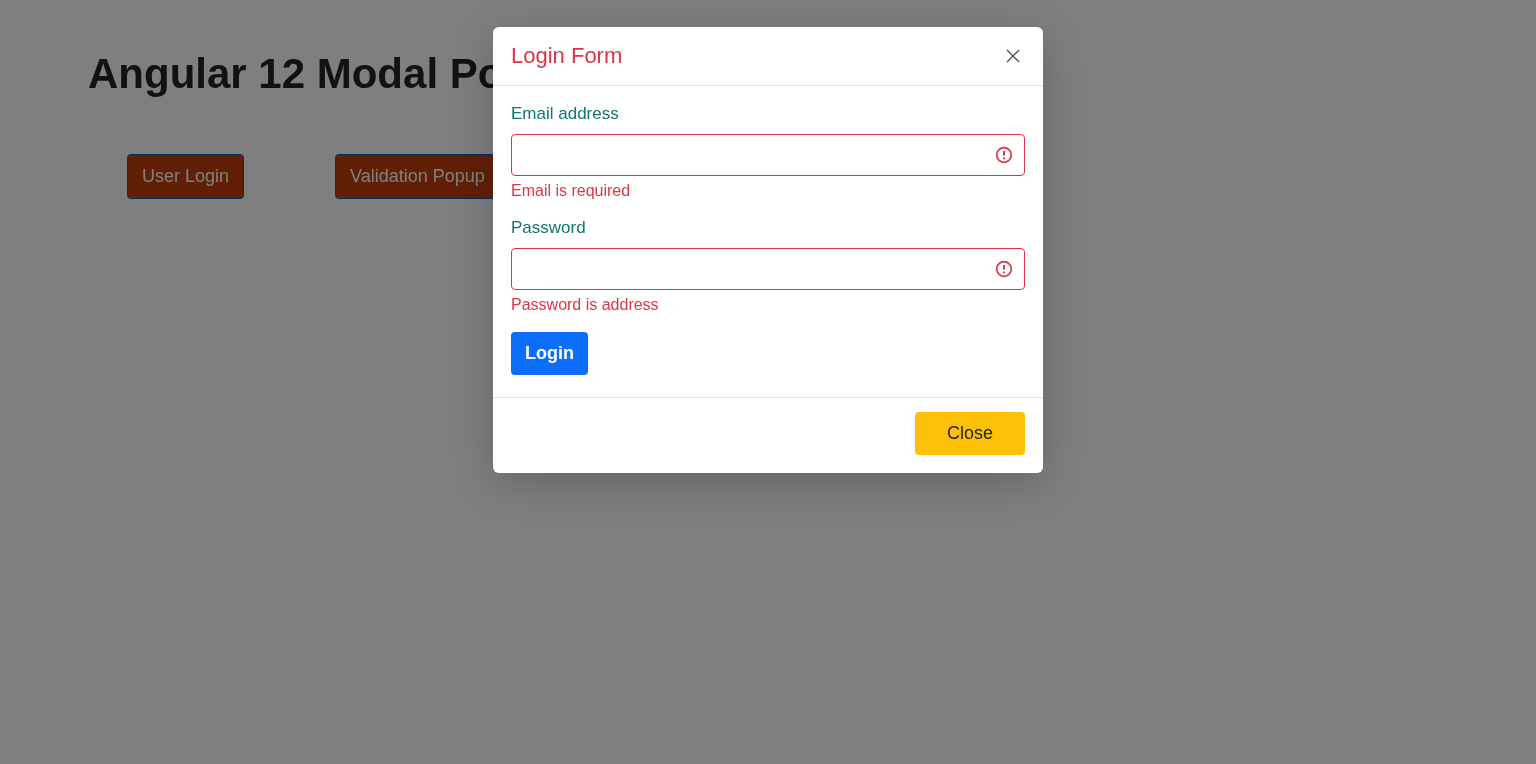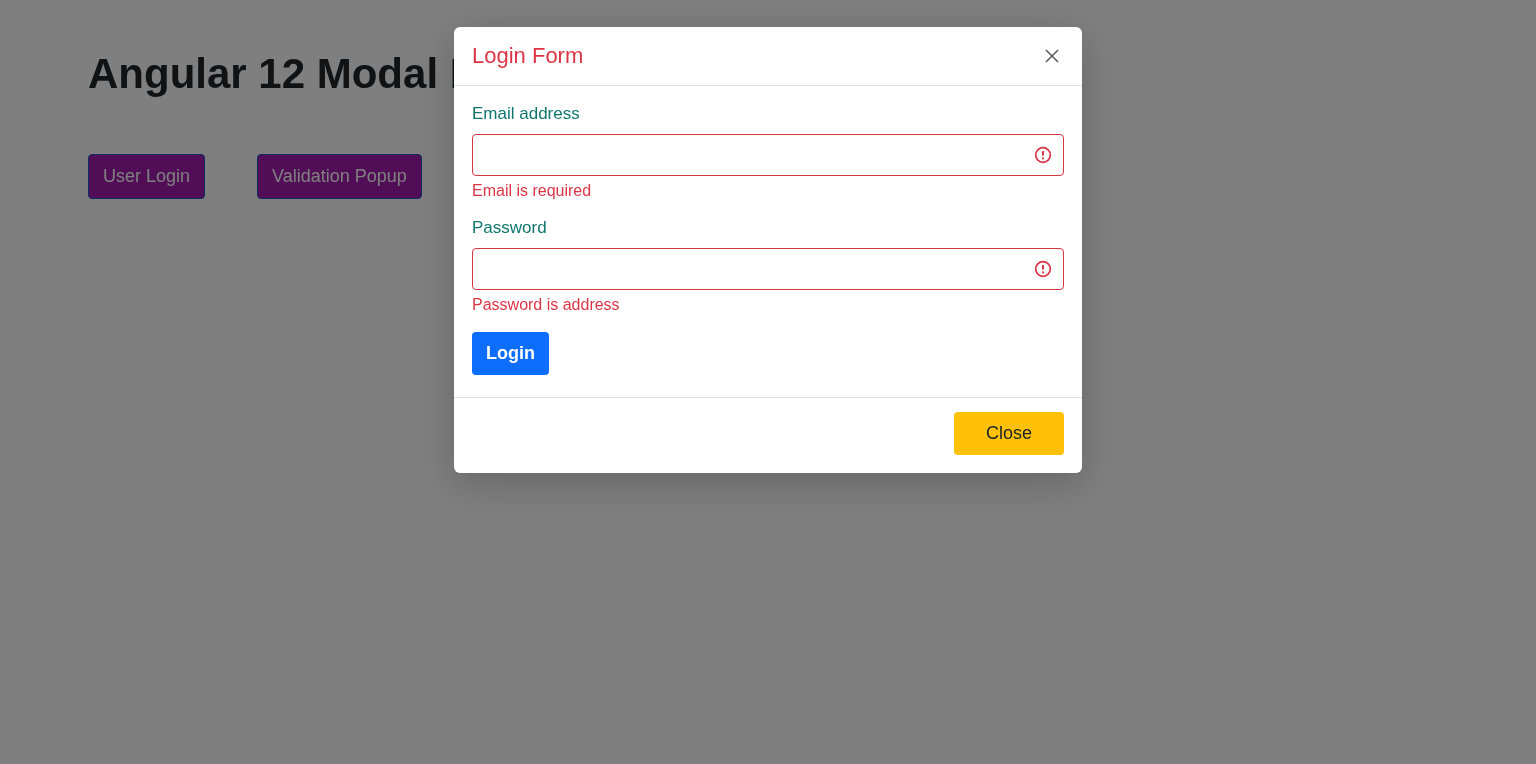--- a/index.html
+++ b/index.html
@@ -36,35 +36,36 @@
       justify-content: center;
       border: none;
       border-radius: 4px;
       cursor: pointer;
       font-size: 18px;
       font-family: inherit;
       padding: 8px 14px;
       line-height: 1.5;
     }
     .btn-primary-dark {
-      background: #a21caf;
+      background: #c2410c;
       color: #fff;
       border: 1px solid #0a58ca;
+      margin-left: 39px;
     }
     .backdrop {
       position: absolute;
       inset: 0;
       background: rgba(0,0,0,0.5);
     }
     .modal {
       position: absolute;
       top: 27px;
       left: 50%;
       transform: translateX(-50%);
-      width: 628px;
+      width: 550px;
       background: #fff;
       border-radius: 6px;
       box-shadow: 0 10px 40px rgba(0,0,0,0.2);
       display: flex;
       flex-direction: column;
     }
     .modal-header {
       display: flex;
       align-items: center;
       justify-content: space-between;

